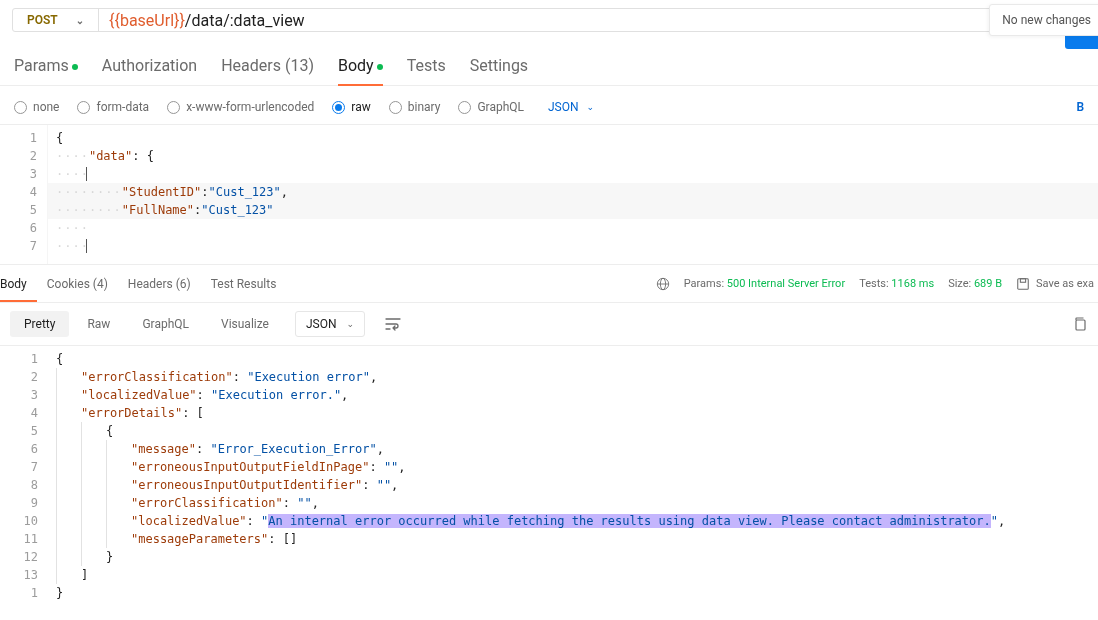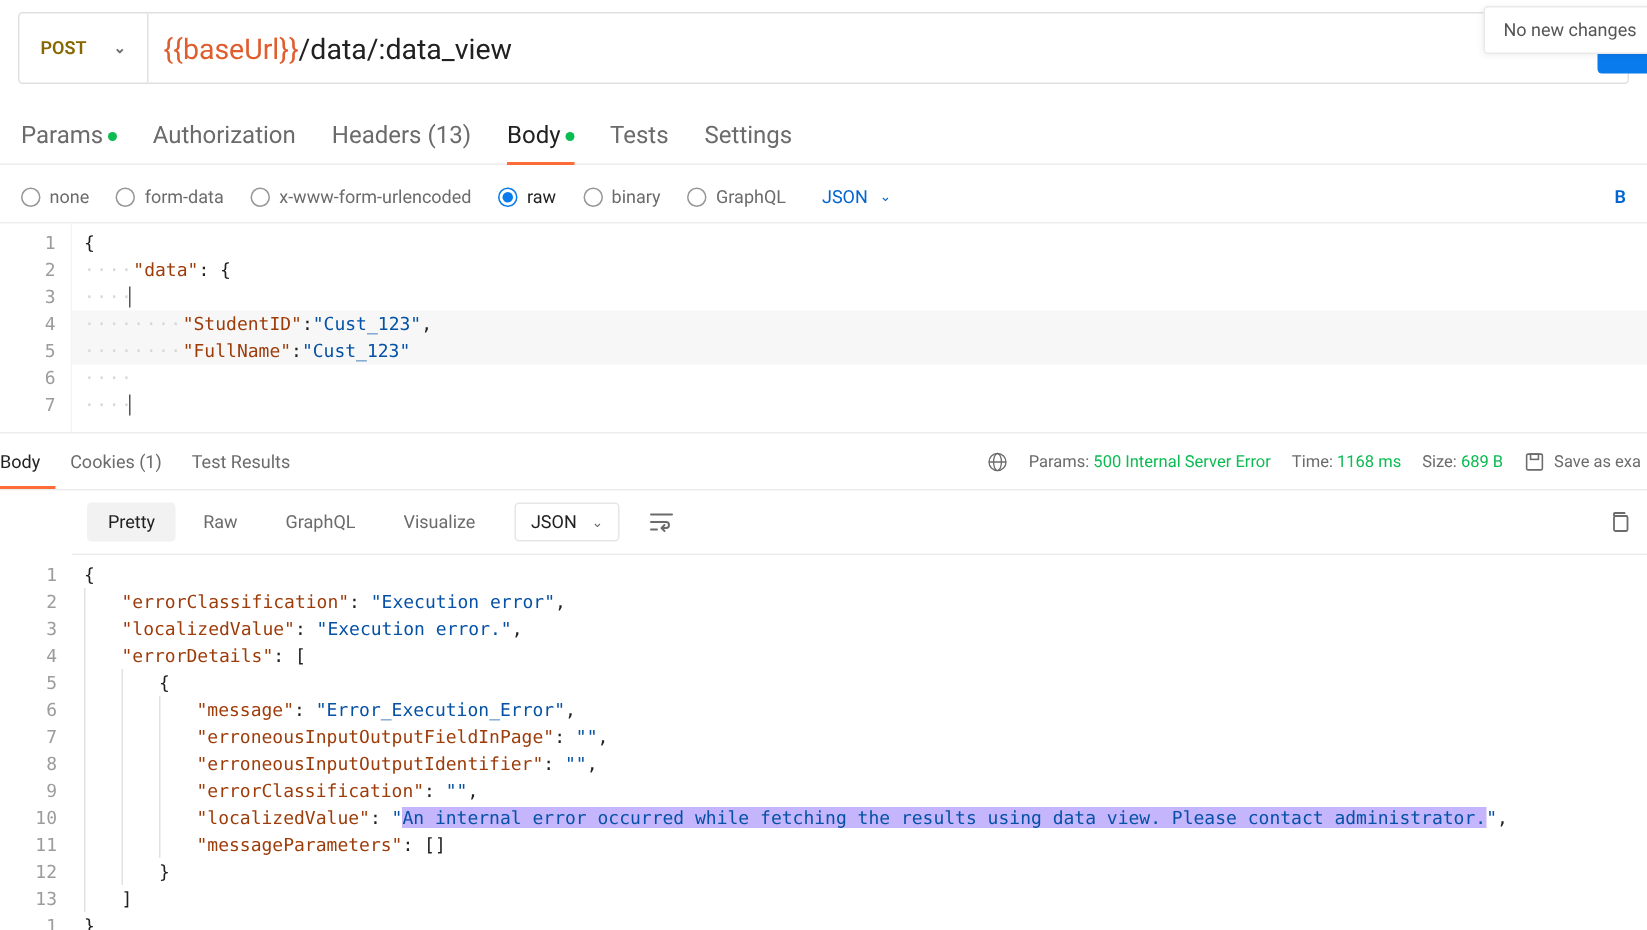--- a/index.html
+++ b/index.html
@@ -1,22 +1,22 @@
 <!DOCTYPE html>
 <html><head>
 <meta charset="utf-8">
 <style>
 * { box-sizing: border-box; margin: 0; padding: 0; }
 body { font-family: -apple-system, BlinkMacSystemFont, "Segoe UI", Roboto, sans-serif; font-size: 12px; color: #212121; background: #fff; overflow: hidden; }
 .container { width: 1098px; height: 620px; position: relative; }
 
-.url-bar { display: flex; align-items: center; border: 1px solid #e0e0e0; border-radius: 3px; margin: 8px 12px 0 12px; height: 48px; position: relative; }
+.url-bar { display: flex; align-items: center; border: 1px solid #e0e0e0; border-radius: 3px; margin: 8px 12px 0 12px; height: 24px; position: relative; }
 .method-select { display: flex; align-items: center; padding: 0 14px; height: 100%; border-right: 1px solid #e0e0e0; color: #876800; font-weight: 600; font-size: 12px; cursor: pointer; gap: 18px; }
 .method-select .chev { color: #6b6b6b; font-size: 10px; }
-.url-input { flex: 1; padding: 0 10px; font-size: 19px; display: flex; align-items: center; }
+.url-input { flex: 1; padding: 0 10px; font-size: 16px; display: flex; align-items: center; }
 .url-var { color: #e05d2e; }
 .url-path { color: #212121; }
 .send-btn { position: absolute; right: -50px; top: 0; height: 40px; background: #097bed; color: #fff; padding: 0 20px; border-radius: 3px; font-size: 13px; font-weight: 600; display: flex; align-items: center; }
 .toast { position: absolute; top: -4px; right: -6px; background: #fff; border: 1px solid #e9e9e9; border-radius: 3px; padding: 8px 12px; font-size: 12px; color: #555; box-shadow: -1px 1px 4px rgba(0,0,0,0.06); z-index: 10; }
 
 .tabs { display: flex; align-items: center; gap: 24px; padding: 0 14px; margin-top: 14px; border-bottom: 1px solid #ededed; position: relative; }
 .tab { padding: 10px 0; font-size: 16px; color: #6b6b6b; cursor: pointer; position: relative; }
 .tab.active { color: #212121; font-weight: 400; }
 .tab.active::after { content: ""; position: absolute; bottom: -1px; left: 0; right: 0; height: 2px; background: #ff6c37; }
 .dot-green { display: inline-block; width: 6px; height: 6px; background: #0cbb52; border-radius: 50%; margin-left: 3px; vertical-align: middle; }
@@ -47,21 +47,21 @@
 .resp-tab { padding: 10px 10px; font-size: 12px; color: #6b6b6b; cursor: pointer; position: relative; }
 .resp-tab:first-child { padding-left: 0; margin-left: 0; }
 .resp-tab.active { color: #212121; }
 .resp-tab.active::after { content: ""; position: absolute; bottom: -1px; left: 0; right: 0; height: 2px; background: #ff6c37; }
 .resp-status { margin-left: auto; display: flex; align-items: center; gap: 14px; font-size: 11px; color: #6b6b6b; }
 .resp-status .globe { width: 14px; height: 14px; }
 .status-code { color: #0cbb52; }
 .save-ex { display: flex; align-items: center; gap: 6px; color: #6b6b6b; cursor: pointer; }
 .save-icon { width: 14px; height: 14px; }
 
-.view-row { display: flex; align-items: center; gap: 4px; padding: 8px 10px; border-bottom: 1px solid #ededed; margin-left: 48px; }
+.view-row { display: flex; align-items: center; gap: 4px; padding: 8px 10px; border-bottom: 1px solid #ededed; }
 .view-btn { padding: 6px 14px; font-size: 12px; color: #6b6b6b; border-radius: 3px; cursor: pointer; }
 .view-btn.active { background: #f2f2f2; color: #212121; }
 .json-sel { display: flex; align-items: center; gap: 10px; border: 1px solid #e6e6e6; border-radius: 3px; padding: 5px 10px; font-size: 12px; color: #212121; margin-left: 8px; cursor: pointer; }
 .json-sel .chev { color: #6b6b6b; font-size: 9px; }
 .wrap-icon { margin-left: 16px; cursor: pointer; color: #6b6b6b; }
 .copy-btn { margin-left: auto; cursor: pointer; color: #6b6b6b; }
 
 .resp-editor { display: flex; font-family: "SF Mono", Monaco, Consolas, monospace; font-size: 12px; line-height: 18px; }
 .resp-gutter { width: 48px; text-align: right; padding: 4px 10px 4px 0; color: #9c9c9c; }
 .resp-gutter div { height: 18px; }
@@ -147,30 +147,31 @@
       <div class="code-line" style="position:relative;"><span class="dots">····</span><span class="cursor" style="left:38px;"></span></div>
       <div class="code-line hi"><span class="dots">········</span><span class="key">"StudentID"</span><span class="pun">:</span><span class="str">"Cust_123"</span><span class="pun">,</span></div>
       <div class="code-line hi"><span class="dots">········</span><span class="key">"FullName"</span><span class="pun">:</span><span class="str">"Cust_123"</span></div>
       <div class="code-line"><span class="dots">····</span></div>
       <div class="code-line" style="position:relative;"><span class="dots">····</span><span class="cursor" style="left:38px;"></span></div>
     </div>
   </div>
 
   <div class="resp-tabs">
     <div class="resp-tab active" style="margin-left:0;">Body</div>
-    <div class="resp-tab">Cookies (1)</div>
+    <div class="resp-tab">Cookies (4)</div>
+    <div class="resp-tab">Headers (6)</div>
     <div class="resp-tab">Test Results</div>
     <div class="resp-status">
       <svg class="globe" viewBox="0 0 16 16">
           <circle cx="8" cy="8" r="6.5" fill="none" stroke="#6b6b6b" stroke-width="1"></circle>
           <ellipse cx="8" cy="8" rx="3" ry="6.5" fill="none" stroke="#6b6b6b" stroke-width="1"></ellipse>
           <line x1="1.5" y1="8" x2="14.5" y2="8" stroke="#6b6b6b" stroke-width="1"></line>
         </svg>
       <span><span>Params:</span> <span class="status-code">500 Internal Server Error</span></span>
-      <span><span>Time:</span> <span class="status-code">1168 ms</span></span>
+      <span><span>Tests:</span> <span class="status-code">1168 ms</span></span>
       <span><span>Size:</span> <span class="status-code">689 B</span></span>
       <div class="save-ex">
         <svg class="save-icon" viewBox="0 0 16 16">
             <rect x="2" y="2" width="12" height="12" rx="1" fill="none" stroke="#6b6b6b" stroke-width="1.2"></rect>
             <rect x="5" y="2" width="6" height="4" fill="none" stroke="#6b6b6b" stroke-width="1.2"></rect>
           </svg>
         <span>Save as exa</span>
       </div>
     </div>
   </div>

